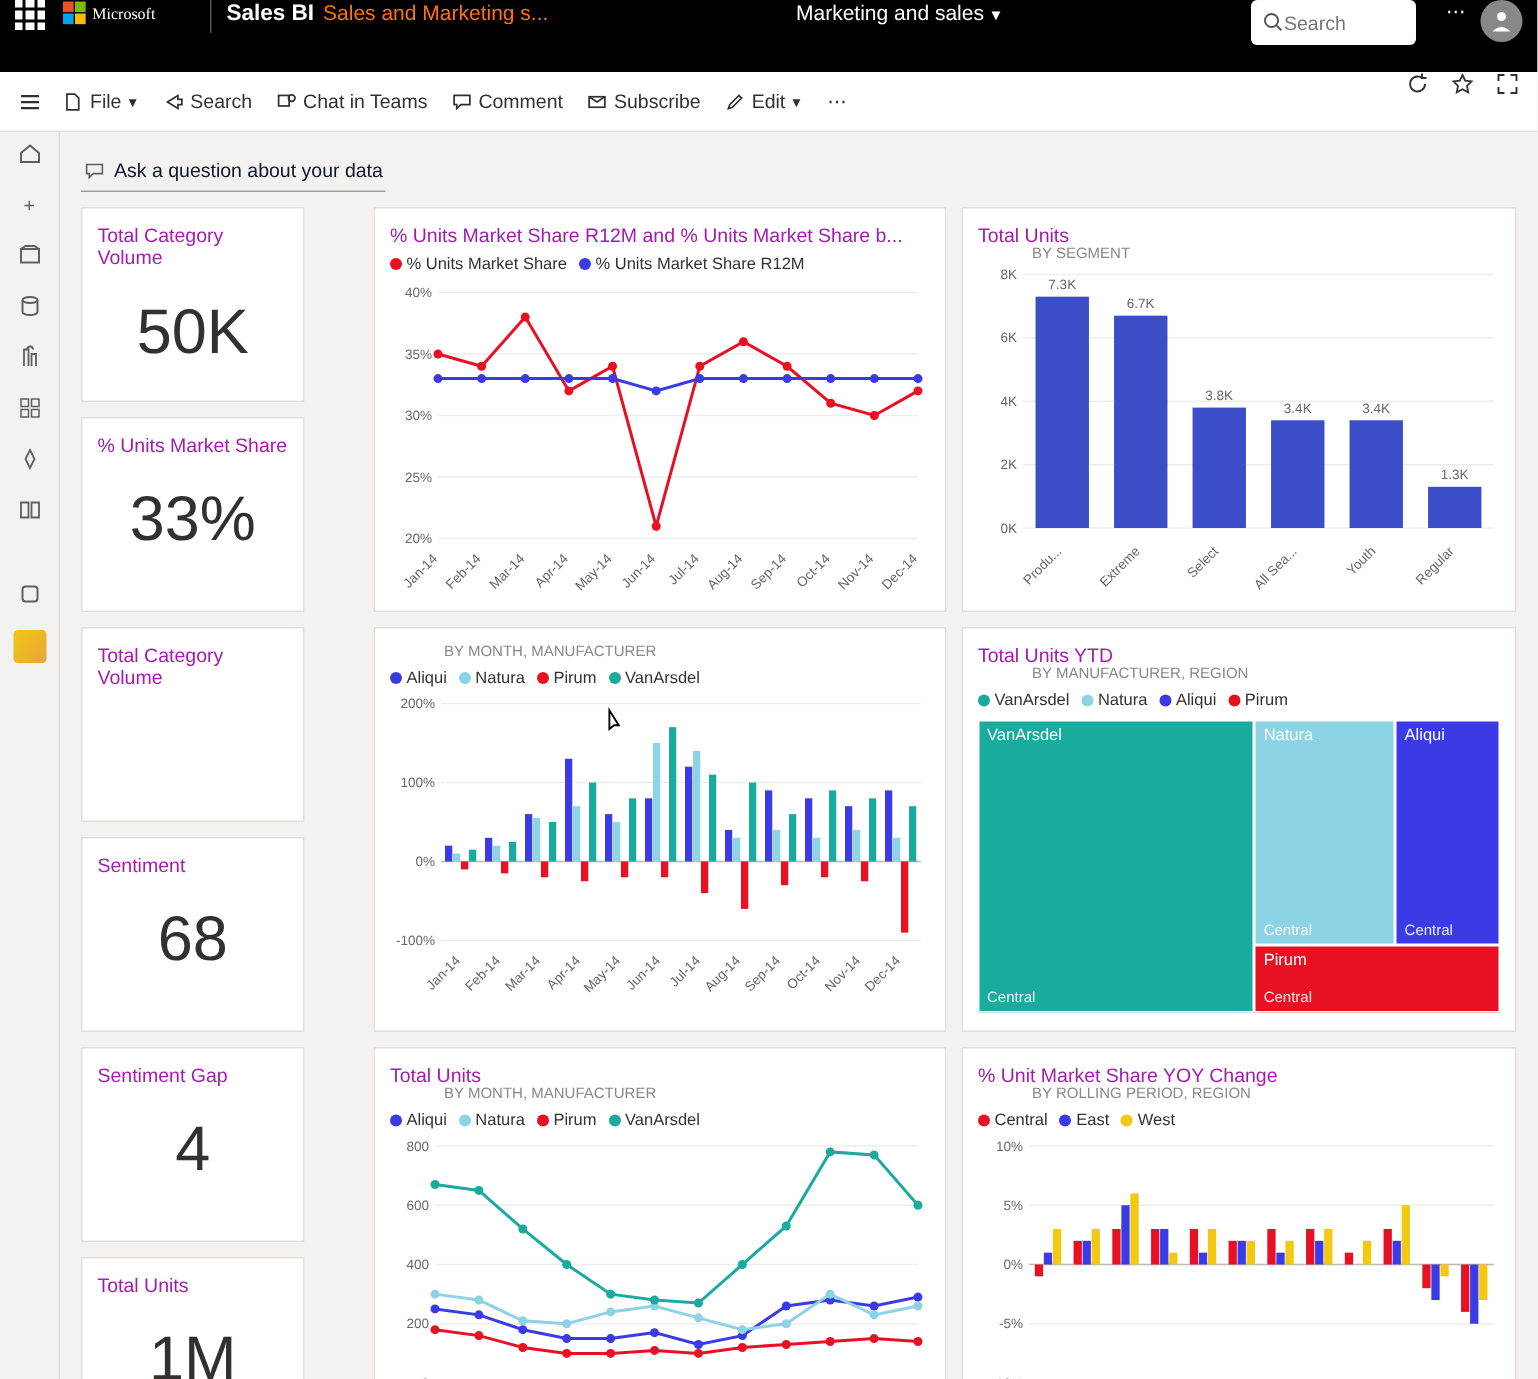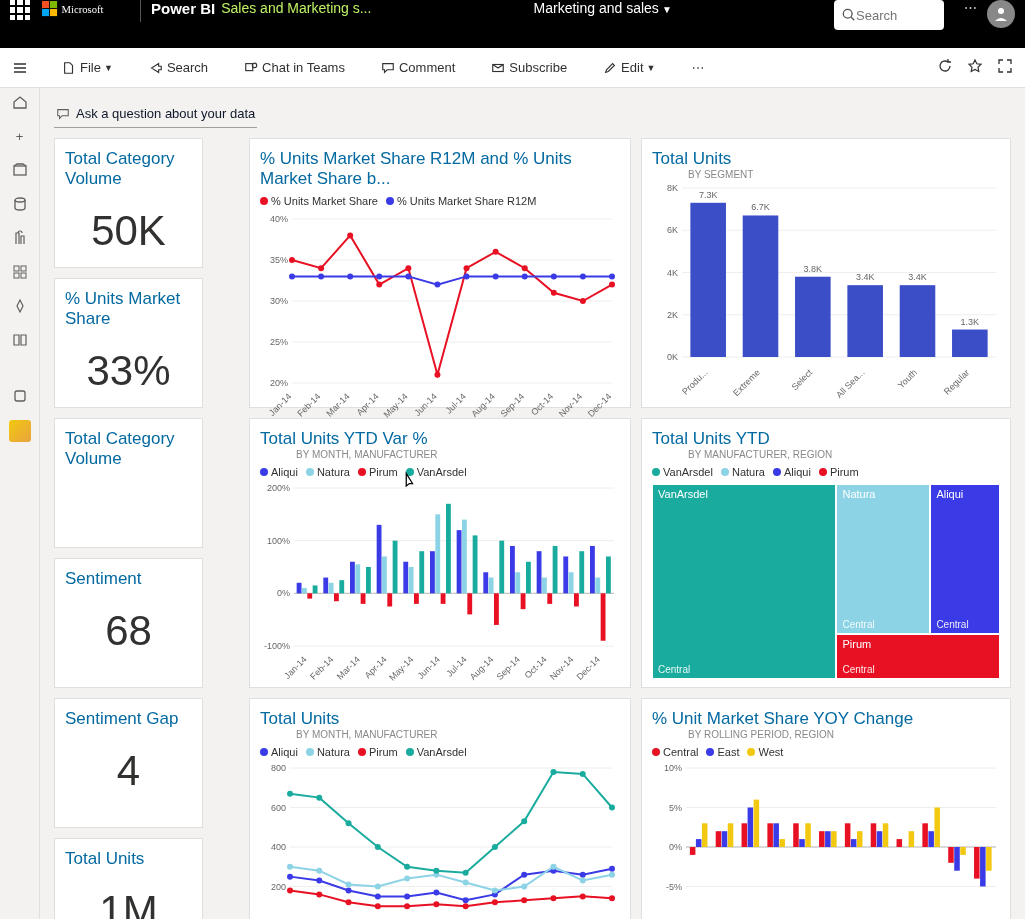--- a/index.html
+++ b/index.html
@@ -3,42 +3,42 @@
 <meta charset="utf-8">
 <style>
   * { box-sizing: border-box; margin: 0; padding: 0; }
   body { font-family: "Segoe UI", sans-serif; font-size: 13px; color: #323130; background: #f3f2f1; width: 1025px; }
   .topbar { height: 48px; background: #000; display: flex; align-items: flex-start; color: #fff; padding: 0 10px; }
   .waffle { width: 20px; height: 20px; display: grid; grid-template-columns: repeat(3, 1fr); gap: 2px; margin-right: 12px; cursor: pointer; }
   .waffle span { background: #fff; }
   .ms-logo { height: 18px; margin-right: 8px; }
   .topbar .divider { width: 1px; height: 22px; background: #555; margin: 0 10px; }
   .topbar .prod { font-weight: 600; font-size: 15px; margin-right: 6px; }
-  .topbar .ws { font-size: 14px; color: #bef264; max-width: 160px; overflow: hidden; white-space: nowrap; text-overflow: ellipsis; }
+  .topbar .ws { font-size: 14px; color: #f97316; max-width: 160px; overflow: hidden; white-space: nowrap; text-overflow: ellipsis; }
   .topbar .center { flex: 1; text-align: center; font-size: 14px; }
   .topbar .center .chv { font-size: 10px; margin-left: 3px; }
   .search-box { background: #fff; border-radius: 4px; display: flex; align-items: center; height: 30px; padding: 0 8px; width: 110px; margin-right: 12px; }
   .search-box input { border: none; outline: none; font-size: 13px; width: 70px; background: transparent; }
   .avatar { width: 28px; height: 28px; border-radius: 50%; background: #888; display: flex; align-items: center; justify-content: center; margin-left: 10px; cursor: pointer; }
   .dots { margin-left: 8px; cursor: pointer; }
-  .toolbar { height: 40px; background: #fff; border-bottom: 1px solid #e1dfdd; display: flex; align-items: center; padding: 0 12px; font-size: 13px; gap: 20px; }
+  .toolbar { height: 40px; background: #fff; border-bottom: 1px solid #e1dfdd; display: flex; padding: 0 12px; font-size: 13px; }
   .tb-item { display: flex; align-items: center; margin-right: 16px; cursor: pointer; color: #323130; }
   .tb-item svg, .tb-item .ic { margin-right: 4px; }
   .tb-right { margin-left: auto; display: flex; gap: 14px; }
   .tb-right span { cursor: pointer; }
   .main-wrap { display: flex; }
   .sidebar { width: 40px; background: #f3f2f1; border-right: 1px solid #e1dfdd; padding-top: 4px; display: flex; flex-direction: column; align-items: center; gap: 14px; }
   .sidebar .sitem { width: 20px; height: 20px; cursor: pointer; color: #605e5c; display: flex; align-items: center; justify-content: center; }
   .canvas { flex: 1; padding: 14px 14px 20px 14px; background: #f3f2f1; overflow: auto; }
   .ask-row { margin-bottom: 10px; }
   .ask { display: inline-flex; align-items: center; border-bottom: 1px solid #a19f9d; padding: 4px 2px 6px 2px; color: #0f172a; cursor: text; }
   .ask svg { margin-right: 6px; }
   .grid-row { display: flex; gap: 10px; margin-bottom: 10px; }
   .tile { background: #fff; border: 1px solid #e1dfdd; padding: 10px; position: relative; }
-  .tile .title { font-size: 17px; color: #0369a1; }
+  .tile .title { font-size: 13px; color: #a21caf; }
   .tile .subtitle { font-size: 10px; color: #8a8886; text-transform: uppercase; padding-left: 36px; }
   .col1 { width: 180px; display: flex; flex-direction: column; gap: 10px; }
   .kpi-val { font-size: 42px; font-weight: 300; text-align: center; padding: 18px 0 12px 0; }
   .col2 { flex: 1; margin-left: 36px; }
   .col3 { width: 370px; }
   .legend { font-size: 11px; margin: 6px 0; }
   .lg { display: inline-flex; align-items: center; margin-right: 8px; }
   .lg .dot { width: 8px; height: 8px; border-radius: 50%; margin-right: 3px; }
   svg.chart { display: block; }
   .yt { font-size: 9px; fill: #666; }
@@ -62,21 +62,21 @@
       <span></span>
   </div>
   <svg class="ms-logo" viewBox="0 0 90 20" width="80">
     <rect x="0" y="1" width="8" height="8" fill="#f25022"></rect>
       <rect x="9" y="1" width="8" height="8" fill="#7fba00"></rect>
     <rect x="0" y="10" width="8" height="8" fill="#00a4ef"></rect>
       <rect x="9" y="10" width="8" height="8" fill="#ffb900"></rect>
     <text x="22" y="14" fill="#fff" font-size="12" font-family="Segoe UI">Microsoft</text>
   </svg>
   <div class="divider"></div>
-  <span class="prod">Power BI</span>
+  <span class="prod">Sales BI</span>
   <span class="ws">Sales and Marketing s...</span>
   <div class="center">
     <span>Marketing and sales</span><span class="chv">▼</span>
   </div>
   <div class="search-box">
     <svg width="14" height="14" viewBox="0 0 16 16">
         <circle cx="6.5" cy="6.5" r="5" stroke="#555" fill="none" stroke-width="1.5"></circle>
         <line x1="10.5" y1="10.5" x2="14" y2="14" stroke="#555" stroke-width="1.5"></line>
       </svg>
     <input placeholder="Search" style="">
@@ -331,21 +331,20 @@
       <div class="col1">
         <div class="tile" style="height:130px;">
           <div class="title">Total Category Volume</div>
         </div>
         <div class="tile" style="height:130px;">
           <div class="title">Sentiment</div>
           <div class="kpi-val">68</div>
         </div>
       </div>
       <div class="tile col2" style="height:270px;">
-        <div class="title">Total Units YTD Var %</div>
         <div class="subtitle">BY MONTH, MANUFACTURER</div>
         <div class="legend" id="leg-bar_ytdvar"><span class="lg">
               <span class="dot" style="background: rgb(58, 58, 230);"></span>
               <span>Aliqui</span>
             </span><span class="lg">
               <span class="dot" style="background: rgb(140, 211, 230);"></span>
               <span>Natura</span>
             </span><span class="lg">
               <span class="dot" style="background: rgb(232, 17, 35);"></span>
               <span>Pirum</span>

